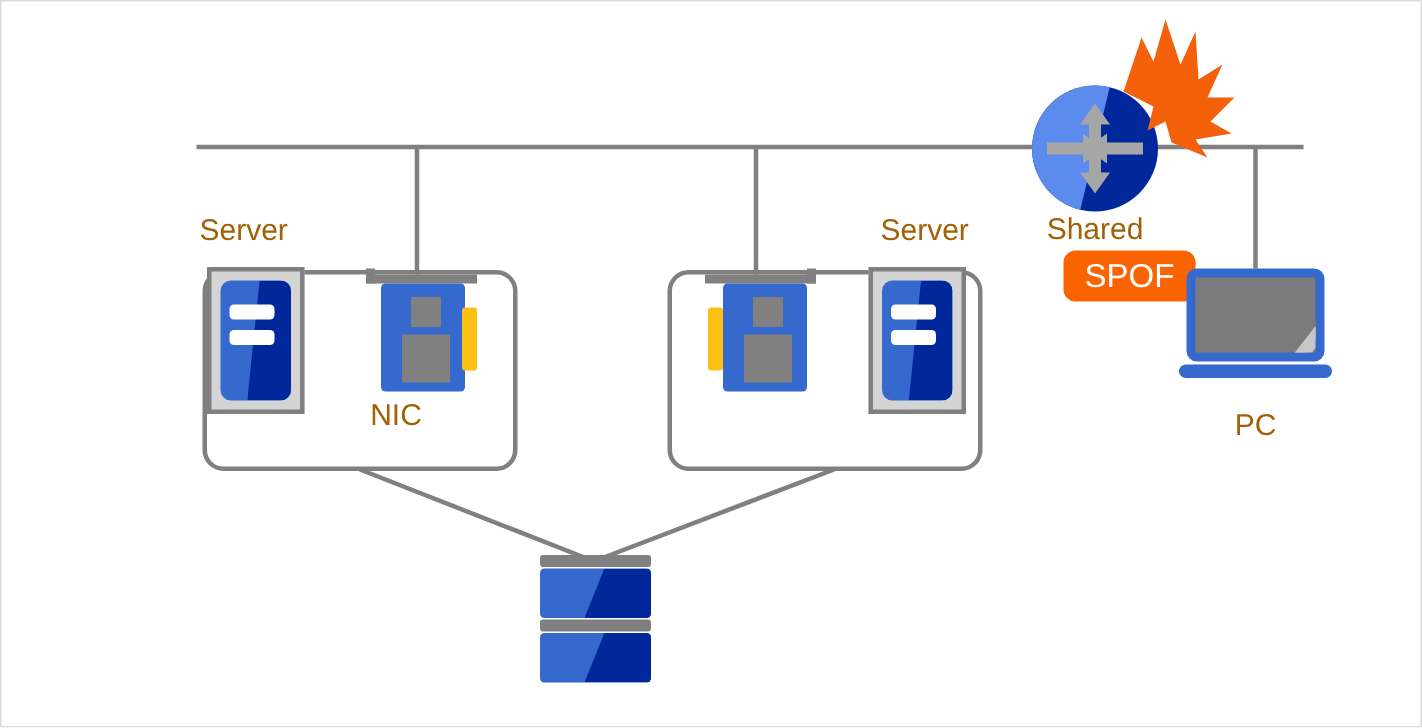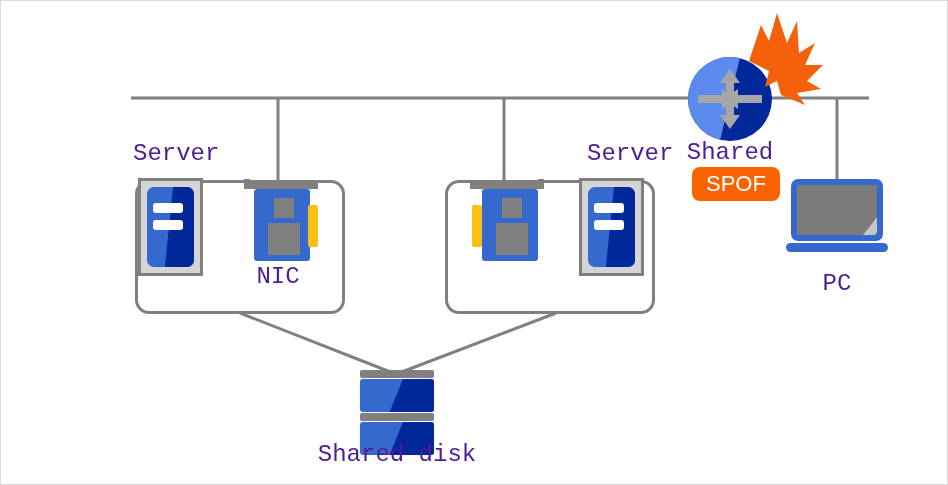--- a/index.html
+++ b/index.html
@@ -23,25 +23,25 @@
     position: absolute;
     left: 0; top: 0;
     width: 948px;
     height: 485px;
   }
   .nodes-layer { pointer-events: none; }
   .nodes-layer > * { pointer-events: auto; }
 
   .label {
     position: absolute;
-    color: #4c1d95;
-    font-size: 24px;
+    color: #a16207;
+    font-size: 20px;
     line-height: 22px;
     white-space: nowrap;
-    font-family: Liberation Mono, monospace;
+    font-family: Liberation Sans, sans-serif;
   }
   .label.center { transform: translateX(-50%); text-align: center; }
 
   
   .group-box {
     position: absolute;
     border: 3px solid #808080;
     border-radius: 14px;
     background: transparent;
     box-sizing: border-box;
@@ -149,20 +149,21 @@
     position: absolute;
     background: #fa6400;
     color: #ffffff;
     border-radius: 8px;
     font-size: 22px;
     line-height: 34px;
     text-align: center;
     padding: 0 14px;
     white-space: nowrap;
     font-family: "Liberation Sans", sans-serif;
+    margin-left: 17px;
   }
 
   
   .laptop { position: absolute; }
   .laptop-lid {
     position: absolute;
     left: 0; top: 0;
     width: 92px;
     height: 62px;
     background: #3569ce;
@@ -257,21 +258,21 @@
 
     <div class="nic-icon" style="left:241px; top:182px; width:80px; height:80px;">
       <div class="nic-bracket"></div>
       <div class="nic-bracket-tab" style="left:2px;"></div>
       <div class="nic-card" style="left:12px;">
         <div class="nic-chip small" style="left:20px; top:9px;"></div>
         <div class="nic-chip big" style="left:14px; top:34px;"></div>
       </div>
       <div class="nic-tab" style="left:66px; top:22px;"></div>
     </div>
-    <div class="label center" style="left:277px; top:265px;text-align:center;">NIC</div>
+    <div class="label center" style="left:263px; top:265px;text-align:center;">NIC</div>
 
     <div class="label" style="left:586px; top:142px;">Server</div>
 
     <div class="group-box" style="left:444px; top:179px; width:210px; height:134px;"></div>
 
     <div class="server-icon" style="left:578px; top:177px; width:65px; height:98px;">
       <div class="server-body">
         <div class="shade"></div>
         <div class="bar b1"></div>
         <div class="bar b2"></div>
@@ -323,16 +324,15 @@
     <div class="disk" style="left:359px; top:369px; width:74px; height:84px;">
       <div class="disk-bar" style="top:0px;"></div>
       <div class="disk-block" style="top:9px;">
         <div class="shade"></div>
       </div>
       <div class="disk-bar" style="top:43px;"></div>
       <div class="disk-block" style="top:52px;">
         <div class="shade"></div>
       </div>
     </div>
-    <div class="label center" style="left:396px; top:443px;">Shared disk</div>
 
   </div>
 </div>
 
 </body></html>

